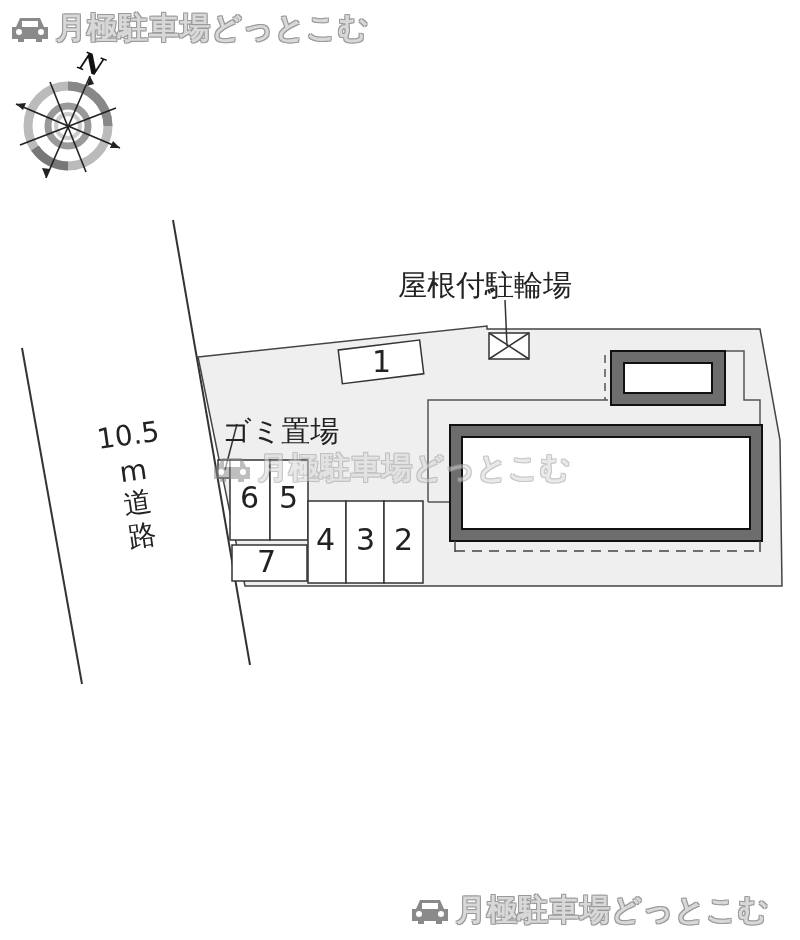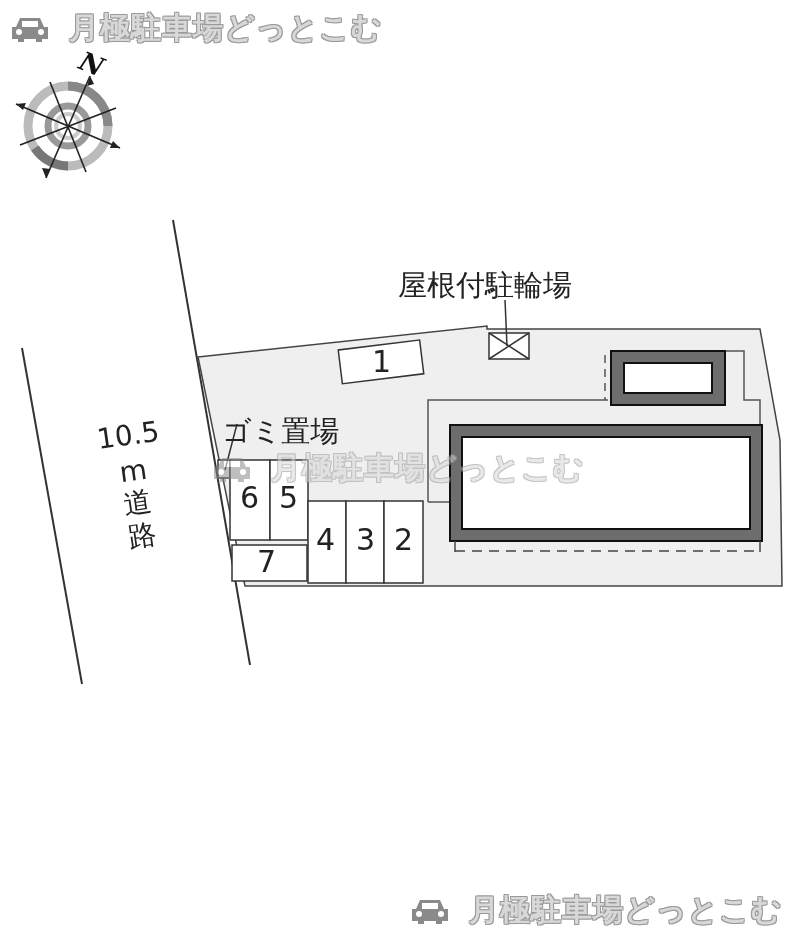--- a/index.html
+++ b/index.html
@@ -1,18 +1,18 @@
 <!DOCTYPE html>
 <html><head>
 <meta charset="utf-8">
 <style>
   html, body { margin: 0; padding: 0; background: #ffffff; }
   body { width: 800px; height: 940px; position: relative; overflow: hidden; font-family: "DejaVu Sans", sans-serif; }
   .map-svg { position: absolute; left: 0; top: 0; width: 800px; height: 940px; }
-  .brand { position: absolute; display: flex; align-items: center; gap: 19px; color: #d8d8d8; font-weight: bold; font-size: 30px; letter-spacing: 1px;
+  .brand { position: absolute; display: flex; align-items: center; gap: 6px; color: #d8d8d8; font-weight: bold; font-size: 30px; letter-spacing: 1px;
            text-shadow: -1px -1px 0 #9a9a9a, 1px -1px 0 #9a9a9a, -1px 1px 0 #9a9a9a, 1px 1px 0 #9a9a9a; font-family: "DejaVu Sans", sans-serif; }
   .brand.top { left: 10px; top: 8px; }
   .brand.bottom { left: 410px; top: 890px; }
   .brand.mid { left: 212px; top: 448px; font-size: 30px; opacity: 0.55; }
   .car { width: 40px; height: 28px; position: relative; }
   .lbl { position: absolute; color: #222; font-family: "DejaVu Sans", sans-serif; white-space: nowrap; text-align: right; }
   .spot-num { font-size: 30px; }
   .road { position: absolute; left: 86px; top: 420px; width: 80px; text-align: center; font-size: 28px; color: #222; line-height: 1.15; transform: rotate(-8deg); transform-origin: center top; }
   .road div { display: block; }
 </style>

